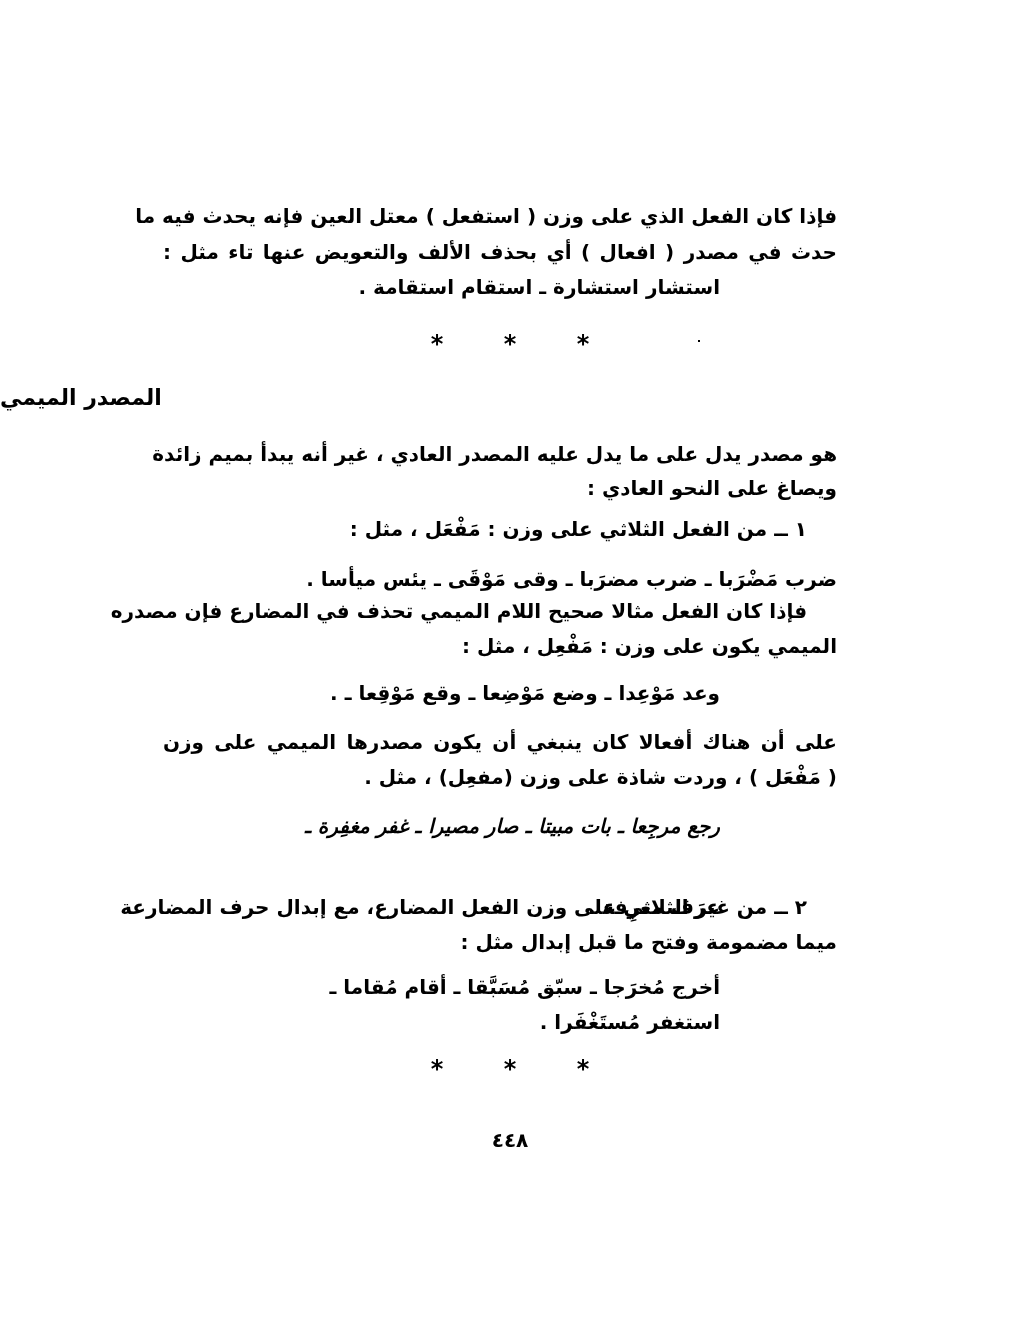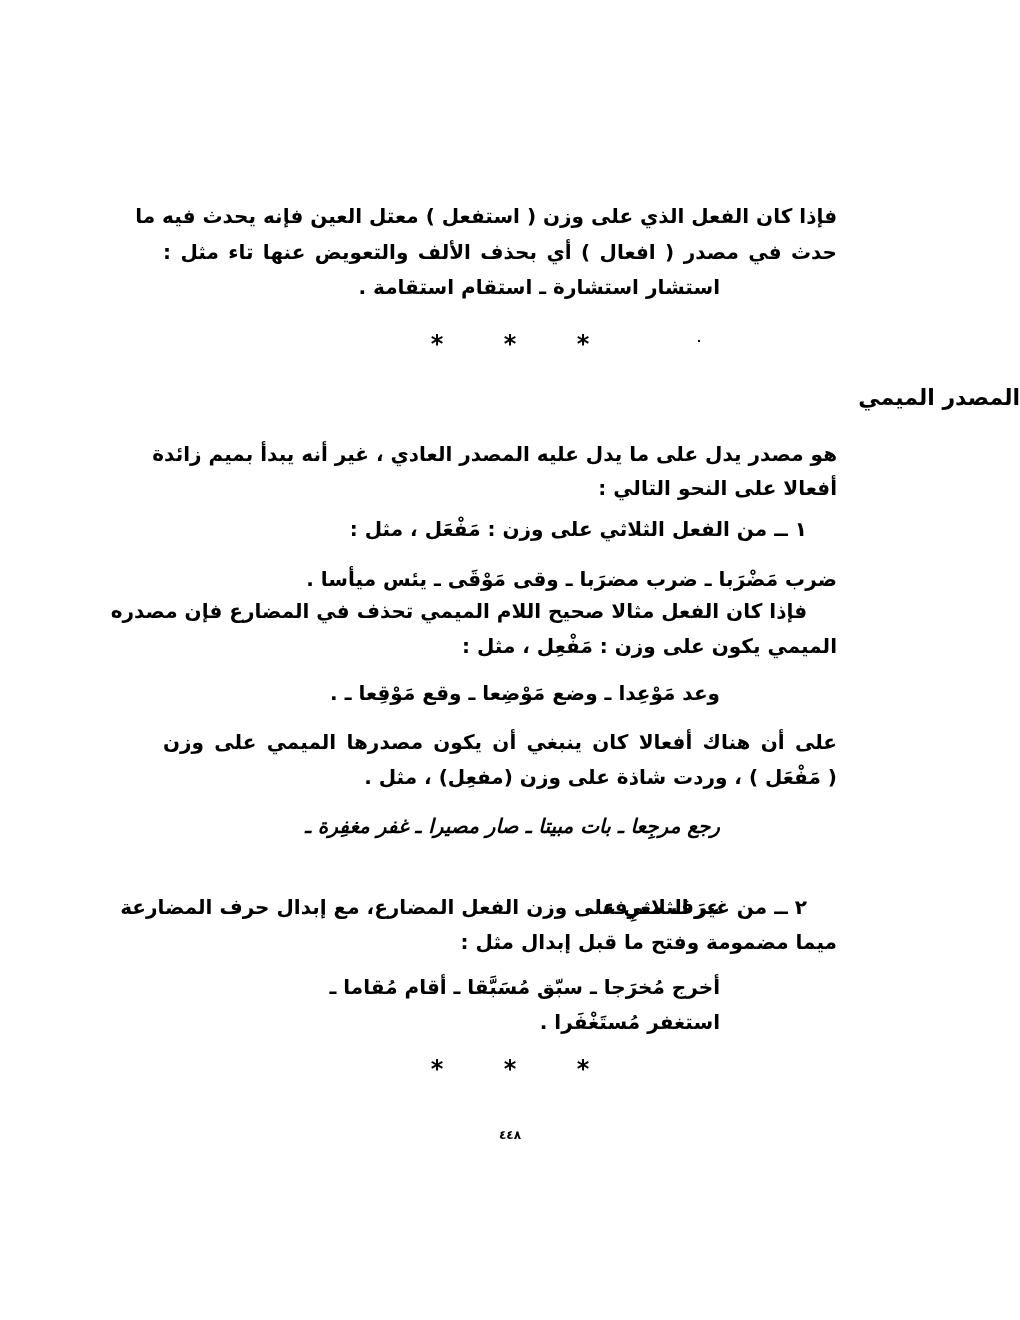--- a/index.html
+++ b/index.html
@@ -1,44 +1,44 @@
 <!DOCTYPE html>
 <html><head>
 <meta charset="utf-8">
 <style>
   html, body { margin: 0; padding: 0; background: #ffffff; }
   body { width: 1020px; height: 1320px; position: relative; overflow: hidden;
          font-family: "DejaVu Sans", sans-serif; color: #000; }
   .line { position: absolute; direction: rtl; white-space: nowrap;
           font-size: 20px; font-weight: bold; line-height: 28px; }
   .full { right: 183px; left: 163px; text-align: justify; text-align-last: justify; }
-  .center { left: 0; right: 0; text-align: right; direction: rtl; }
+  .center { left: 0; right: 8px; text-align: left; direction: rtl; }
   .stars { position: absolute; left: 0; right: 0; text-align: center;
            font-size: 24px; letter-spacing: 26px; font-weight: bold; }
   .title { font-size: 22px; }
   .pagenum { position: absolute; left: 0; right: 0; text-align: center;
-             font-size: 12px; font-weight: bold; direction: rtl; }
+             font-size: 20px; font-weight: bold; direction: rtl; }
   .dot { position: absolute; left: 698px; top: 340px; width: 2px; height: 2px; background:#000; }
 </style>
 </head>
 <body>
 
 <div>
 
   <div class="line full" style="top:202px">فإذا كان الفعل الذي على وزن ( استفعل ) معتل العين فإنه يحدث فيه ما</div>
   <div class="line full" style="top:238px">حدث في مصدر ( افعال ) أي بحذف الألف والتعويض عنها تاء مثل :</div>
   <div class="line" style="top:273px; right:300px;">استشار استشارة ـ استقام استقامة .</div>
 
   <div class="stars" style="top:330px; padding-left:26px;">* * *</div>
   <div class="dot"></div>
 
   <div class="line center title" style="top:384px">المصدر الميمي</div>
 
   <div class="line full" style="top:440px">هو مصدر يدل على ما يدل عليه المصدر العادي ، غير أنه يبدأ بميم زائدة</div>
-  <div class="line" style="top:474px; right:183px;">أفعالا على النحو التالي :</div>
+  <div class="line" style="top:474px; right:183px;">ويصاغ على النحو العادي :</div>
 
   <div class="line" style="top:515px; right:213px;">١ ــ من الفعل الثلاثي على وزن : مَفْعَل ، مثل :</div>
 
   <div class="line" style="top:565px; right:183px;margin-left:32px;">ضرب مَضْرَبا ـ ضرب مضرَبا ـ وقى مَوْقَى ـ يئس ميأسا .</div>
   <div class="line full" style="top:597px; right:213px;">فإذا كان الفعل مثالا صحيح اللام الميمي تحذف في المضارع فإن مصدره</div>
   <div class="line" style="top:632px; right:183px;">الميمي يكون على وزن : مَفْعِل ، مثل :</div>
 
   <div class="line" style="top:679px; right:300px;">وعد مَوْعِدا ـ وضع مَوْضِعا ـ وقع مَوْقِعا ـ .</div>
 
   <div class="line full" style="top:728px">على أن هناك أفعالا كان ينبغي أن يكون مصدرها الميمي على وزن</div>

